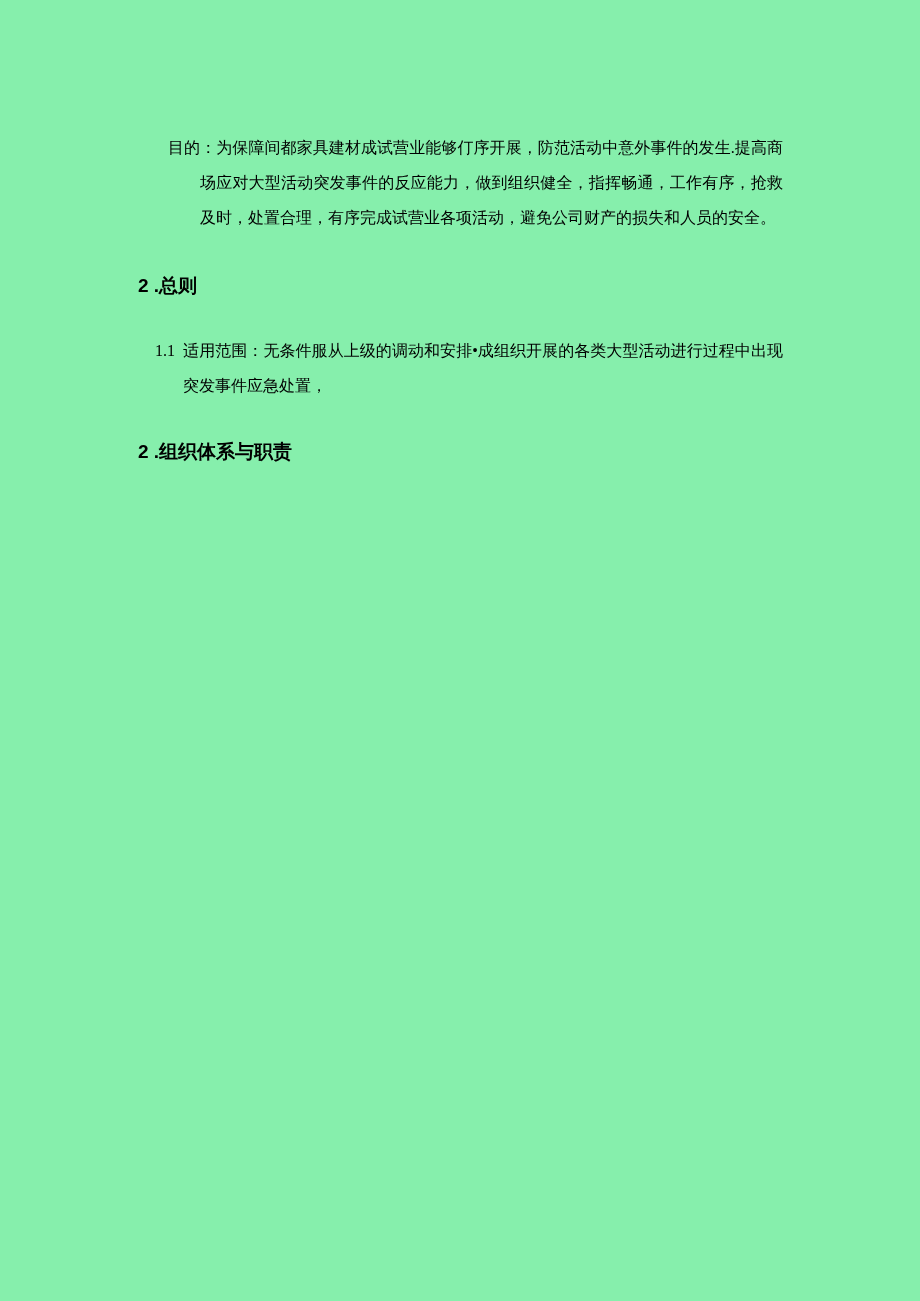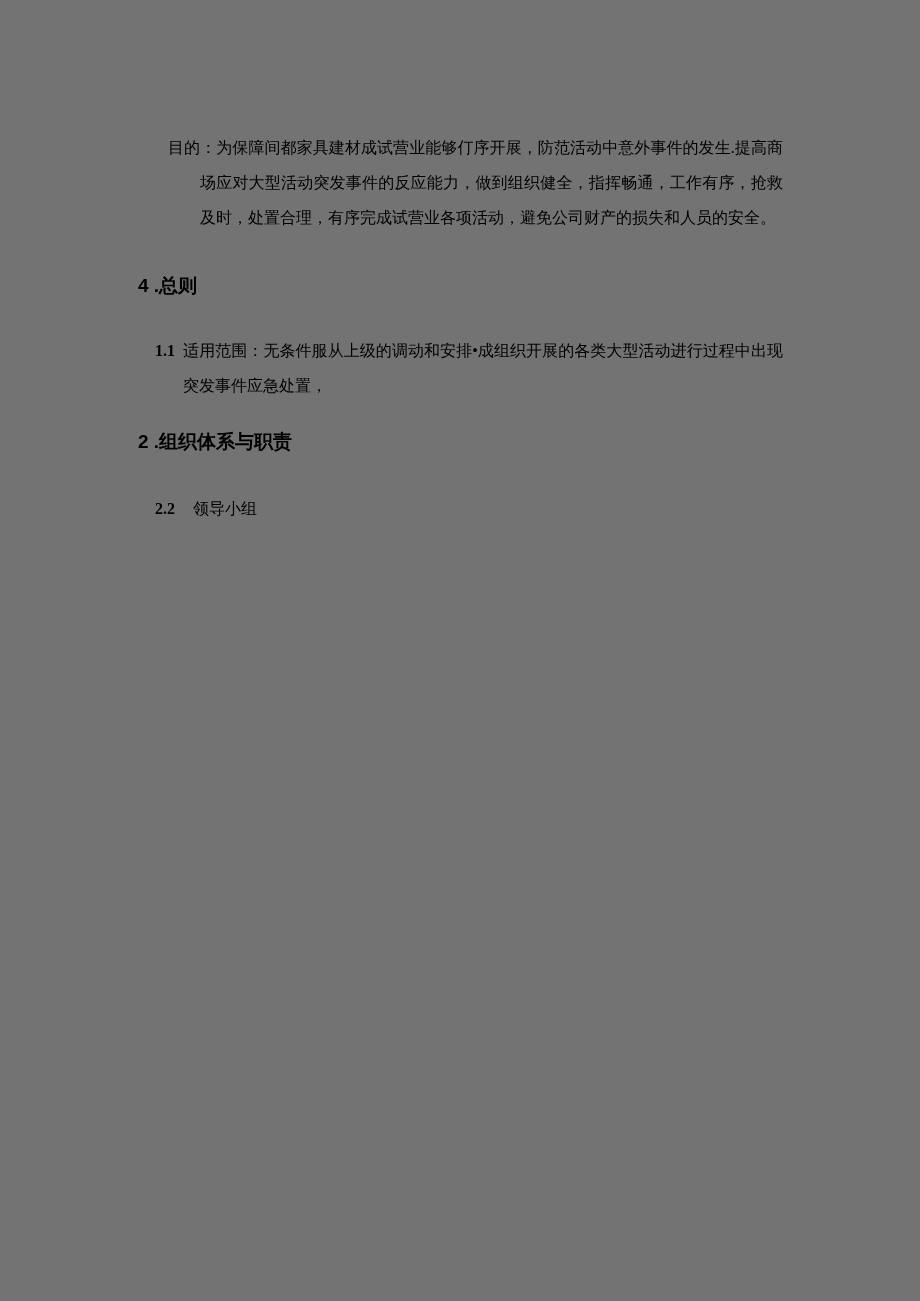--- a/index.html
+++ b/index.html
@@ -5,21 +5,21 @@
   html, body {
     margin: 0;
     padding: 0;
     background: #ffffff;
   }
   .page {
     position: relative;
     width: 920px;
     min-height: 1301px;
     margin: 0 auto;
-    background: #737373;
+    background: #86efac;
     box-sizing: border-box;
     padding: 130px 137px 80px 138px;
     color: #000000;
     font-family: "Liberation Serif", serif;
     font-size: 16px;
   }
   p { margin: 0; }
 
   
   .purpose {
@@ -31,21 +31,21 @@
 
   
   .sec-heading {
     font-family: "Liberation Sans", sans-serif;
     font-weight: bold;
     font-size: 19px;
     line-height: 26px;
     margin: 38px 0 34px 0;
   }
   .sec-heading-2 {
-    margin-top: 26px;
+    margin-top: 36px;
     margin-bottom: 36px;
   }
 
   
   .lvl1 {
     padding-left: 45px;
     text-indent: -28px;
     line-height: 35px;
     text-align: justify;
   }
@@ -62,40 +62,39 @@
 
   
   .cont {
     padding-left: 45px;
     line-height: 35px;
     margin-top: 12px;
     text-align: justify;
   }
   .last-item { margin-top: 8px; }
 
-  .num { margin-right: 8px; font-weight: bold; }
+  .num { margin-right: 8px; }
   .num-wide { margin-right: 18px; }
 </style>
 </head>
 <body>
 
 <div class="page">
 
   <p class="purpose"><span>目的：</span><span>为保障间都家具建材成试营业能够仃序开展，防范活动中意外事件的发生.提高商场应对大型活动突发事件的反应能力，做到组织健全，指挥畅通，工作有序，抢救及时，处置合理，有序完成试营业各项活动，避免公司财产的损失和人员的安全。</span></p>
 
-  <p class="sec-heading">4 .总则</p>
+  <p class="sec-heading">2 .总则</p>
 
   <p class="lvl1"><span class="num">1.1</span><span>适用范围：无条件服从上级的调动和安排•成组织开展的各类大型活动进行过程中出现突发事件应急处置，</span></p>
 
 
   <div class="lvl2-block">
 
 
 
   </div>
 
   <p class="sec-heading sec-heading-2">2 .组织体系与职责</p>
 
 
 
-  <p class="lvl1 last-item"><span class="num num-wide">2.2</span><span>领导小组</span></p>
 
 </div>
 
 </body></html>

